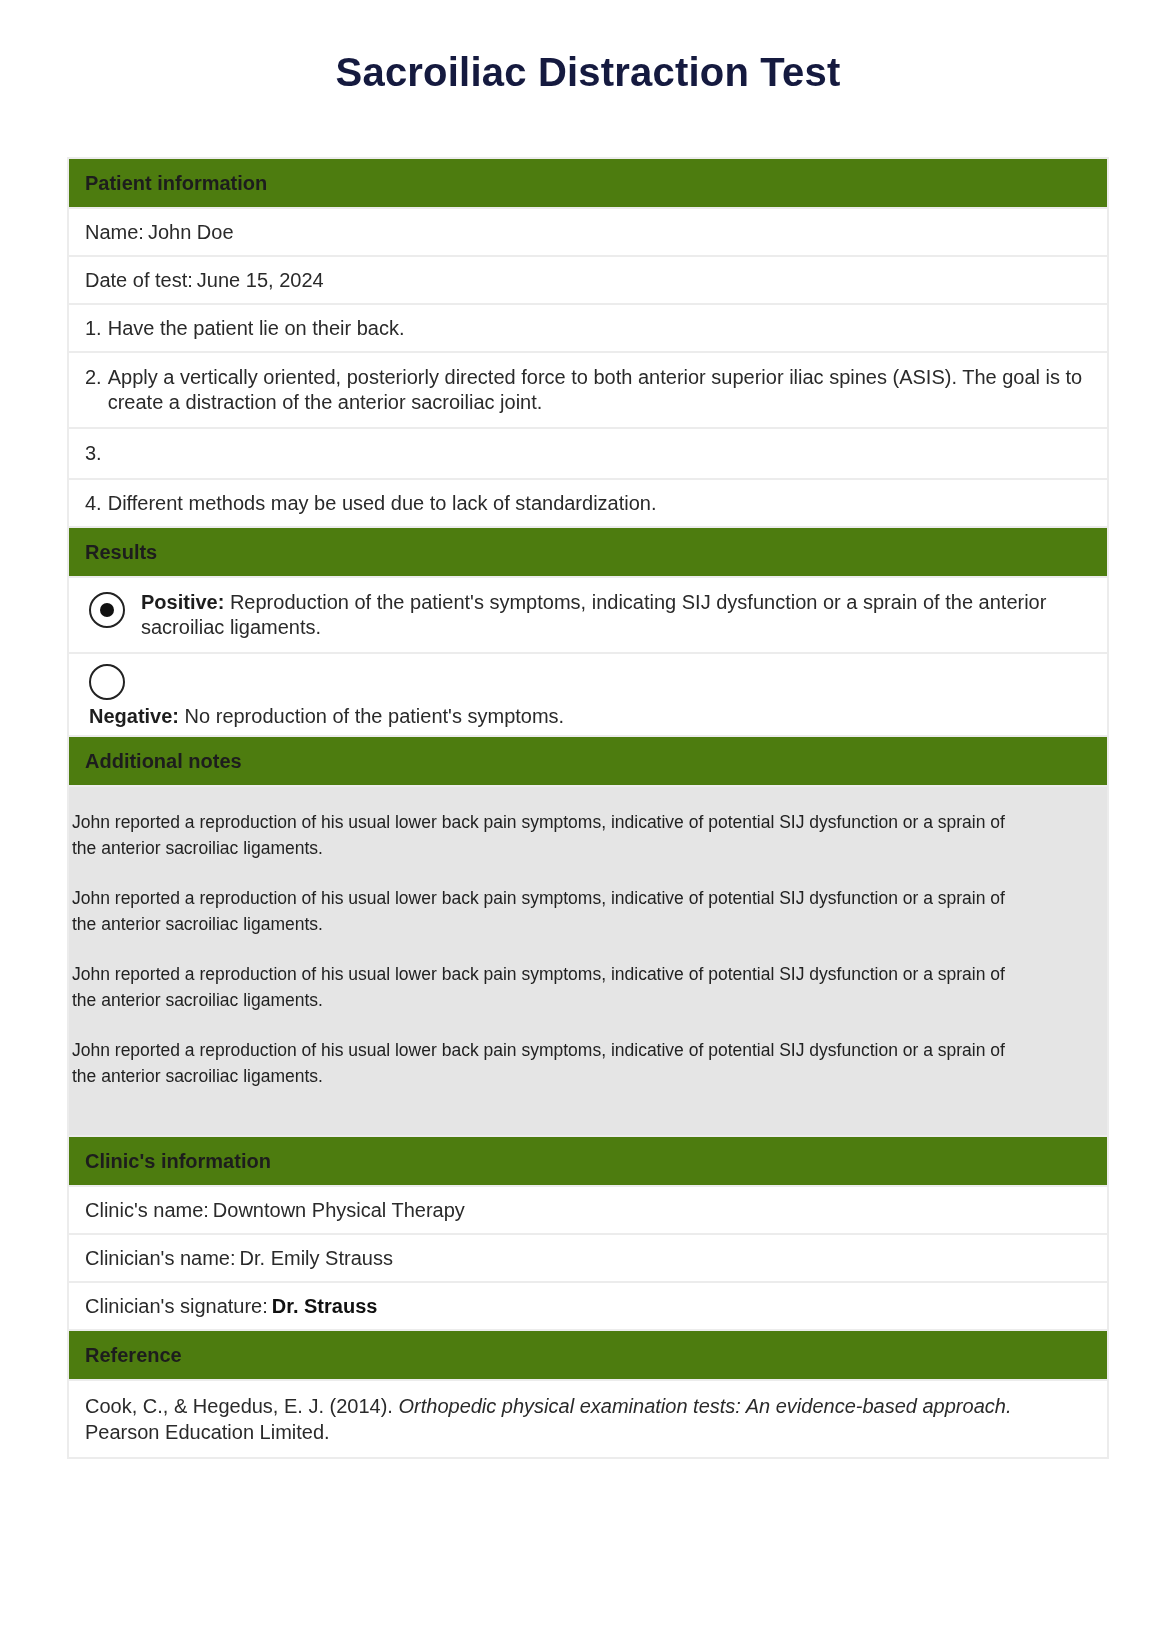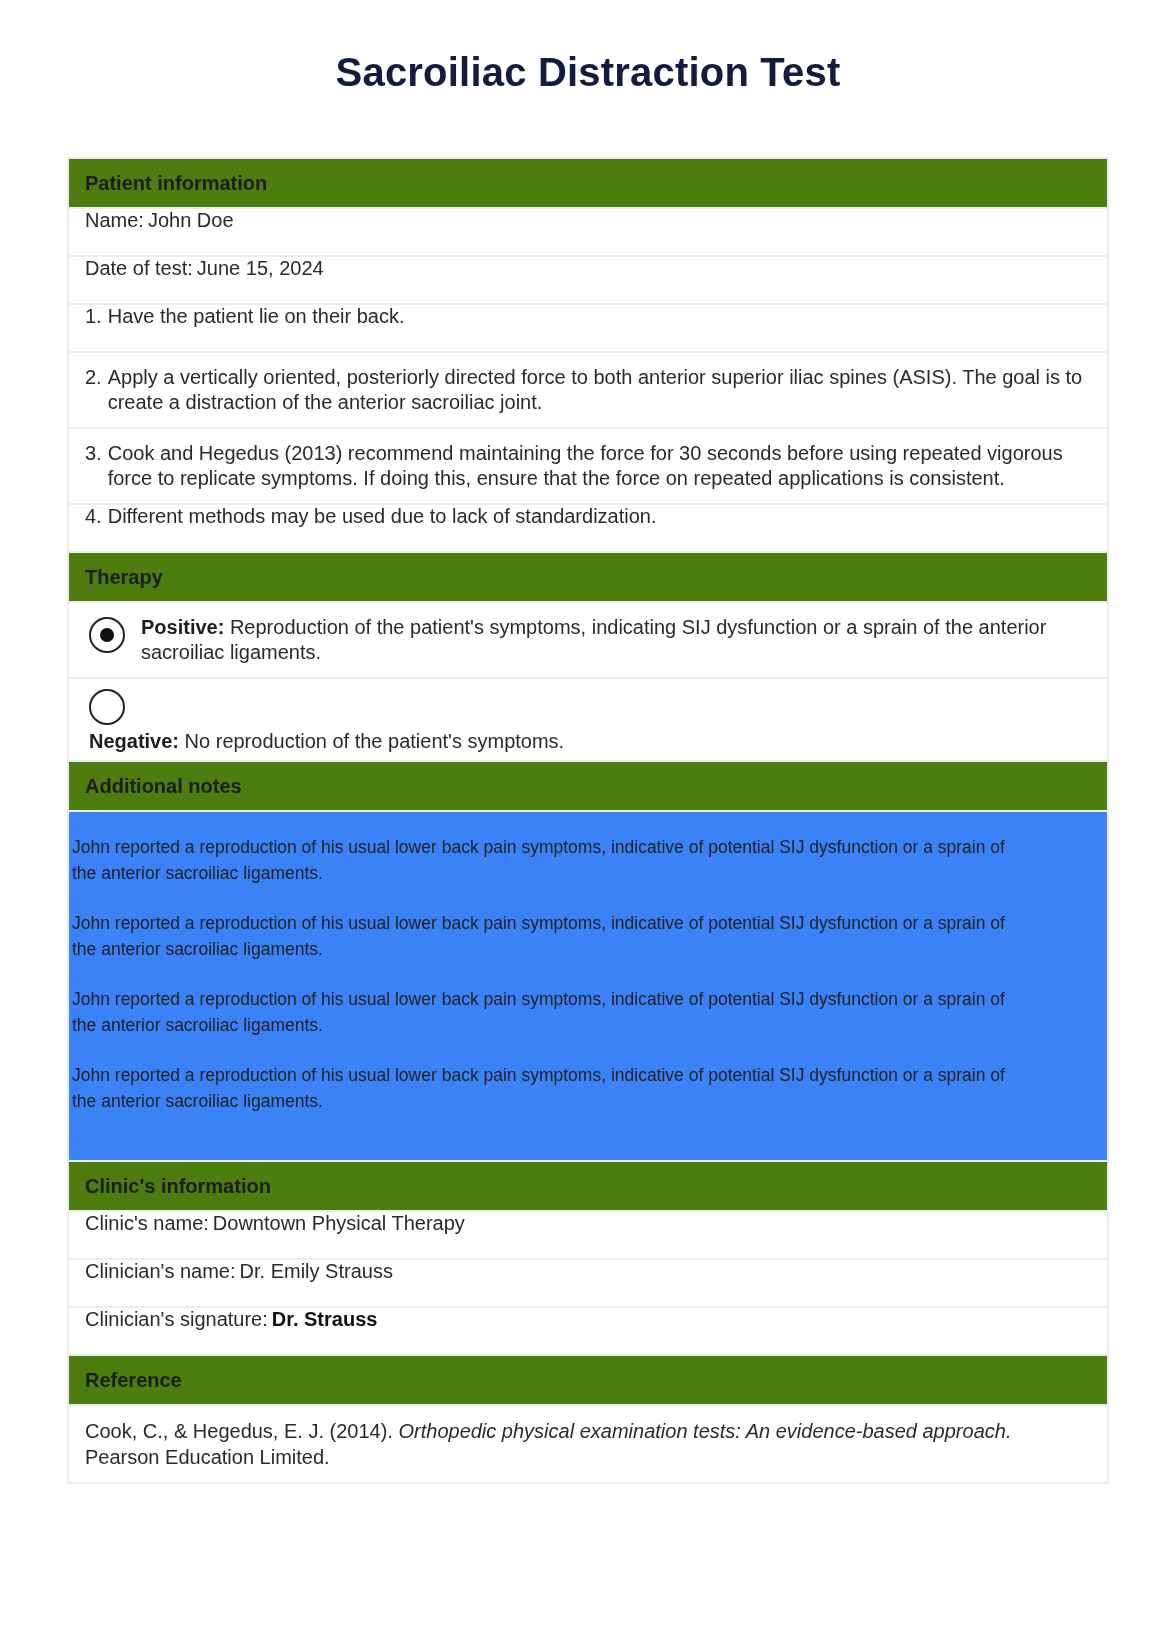--- a/index.html
+++ b/index.html
@@ -21,41 +21,41 @@
     background: #4d7c0f; height: 50px;
     display: flex; align-items: center; padding-left: 16px;
     font-size: 20px; font-weight: bold; color: #1d1d1d;
     border-bottom: 2px solid #ececec;
   }
 
   .row {
     background: #fff; padding-left: 16px; padding-right: 16px;
     border-bottom: 2px solid #ececec;
     font-size: 20px; color: #2a2a2a;
-    display: flex; align-items: flex-start;
+    display: flex; align-items: center;
   }
   .row.single { height: 48px; }
   .row .label { margin-right: 4px; }
 
   .proc-row { padding-top: 12px; padding-bottom: 12px; line-height: 25px; }
   .proc-row .num { flex: 0 0 auto; margin-right: 6px; }
   .proc-row.hang { align-items: flex-start; }
   .proc-row .body { flex: 1; }
 
   .radio-row { padding-top: 12px; padding-bottom: 12px; align-items: flex-start; line-height: 25px; padding-left: 20px;}
   .radio {
     width: 36px; height: 36px; border: 2px solid #222; border-radius: 50%;
     flex: 0 0 36px; margin-right: 16px; margin-top: 2px;
     display: flex; align-items: center; justify-content: center;
   }
   .radio .dot { width: 14px; height: 14px; background: #111; border-radius: 50%; }
   .radio-text b { font-weight: bold; color: #1d1d1d; }
 
   .notes {
-    background: #3b82f6; padding: 22px 0 46px 3px;
+    background: #e5e5e5; padding: 22px 0 46px 3px;
     border-bottom: 2px solid #ececec;
     font-size: 17.5px; line-height: 26px; color: #222;
   }
   .notes p { margin-bottom: 24px; width: 960px; }
   .notes p:last-child { margin-bottom: 0; }
 
   .signature { font-weight: bold; color: #111; }
 
   .ref-row { padding-top: 12px; padding-bottom: 12px; line-height: 26px; }
   .ref-row i { font-style: italic; }
@@ -80,28 +80,27 @@
   <div class="row single">
     <span class="num" style="margin-right:6px">1.</span>
     <span>Have the patient lie on their back.</span>
   </div>
   <div class="row proc-row hang">
     <span class="num">2.</span>
     <span class="body">Apply a vertically oriented, posteriorly directed force to both anterior superior iliac spines (ASIS). The goal is to create a distraction of the anterior sacroiliac joint.</span>
   </div>
   <div class="row proc-row hang">
     <span class="num">3.</span>
-    <span class="body">Cook and Hegedus (2013) recommend maintaining the force for 30 seconds before using repeated vigorous force to replicate symptoms. If doing this, ensure that the force on repeated applications is consistent.</span>
   </div>
   <div class="row single">
     <span class="num" style="margin-right:6px">4.</span>
     <span>Different methods may be used due to lack of standardization.</span>
   </div>
 
-  <div class="section-header">Therapy</div>
+  <div class="section-header">Results</div>
   <div class="row radio-row">
     <span class="radio">
         <span class="dot"></span>
       </span>
     <span class="radio-text">
       <b>Positive:</b>
       <span>Reproduction of the patient's symptoms, indicating SIJ dysfunction or a sprain of the anterior sacroiliac ligaments.</span>
     </span>
   </div>
   <div class="row radio-row" style="padding-top:10px;padding-bottom:6px;flex-direction:column;">

